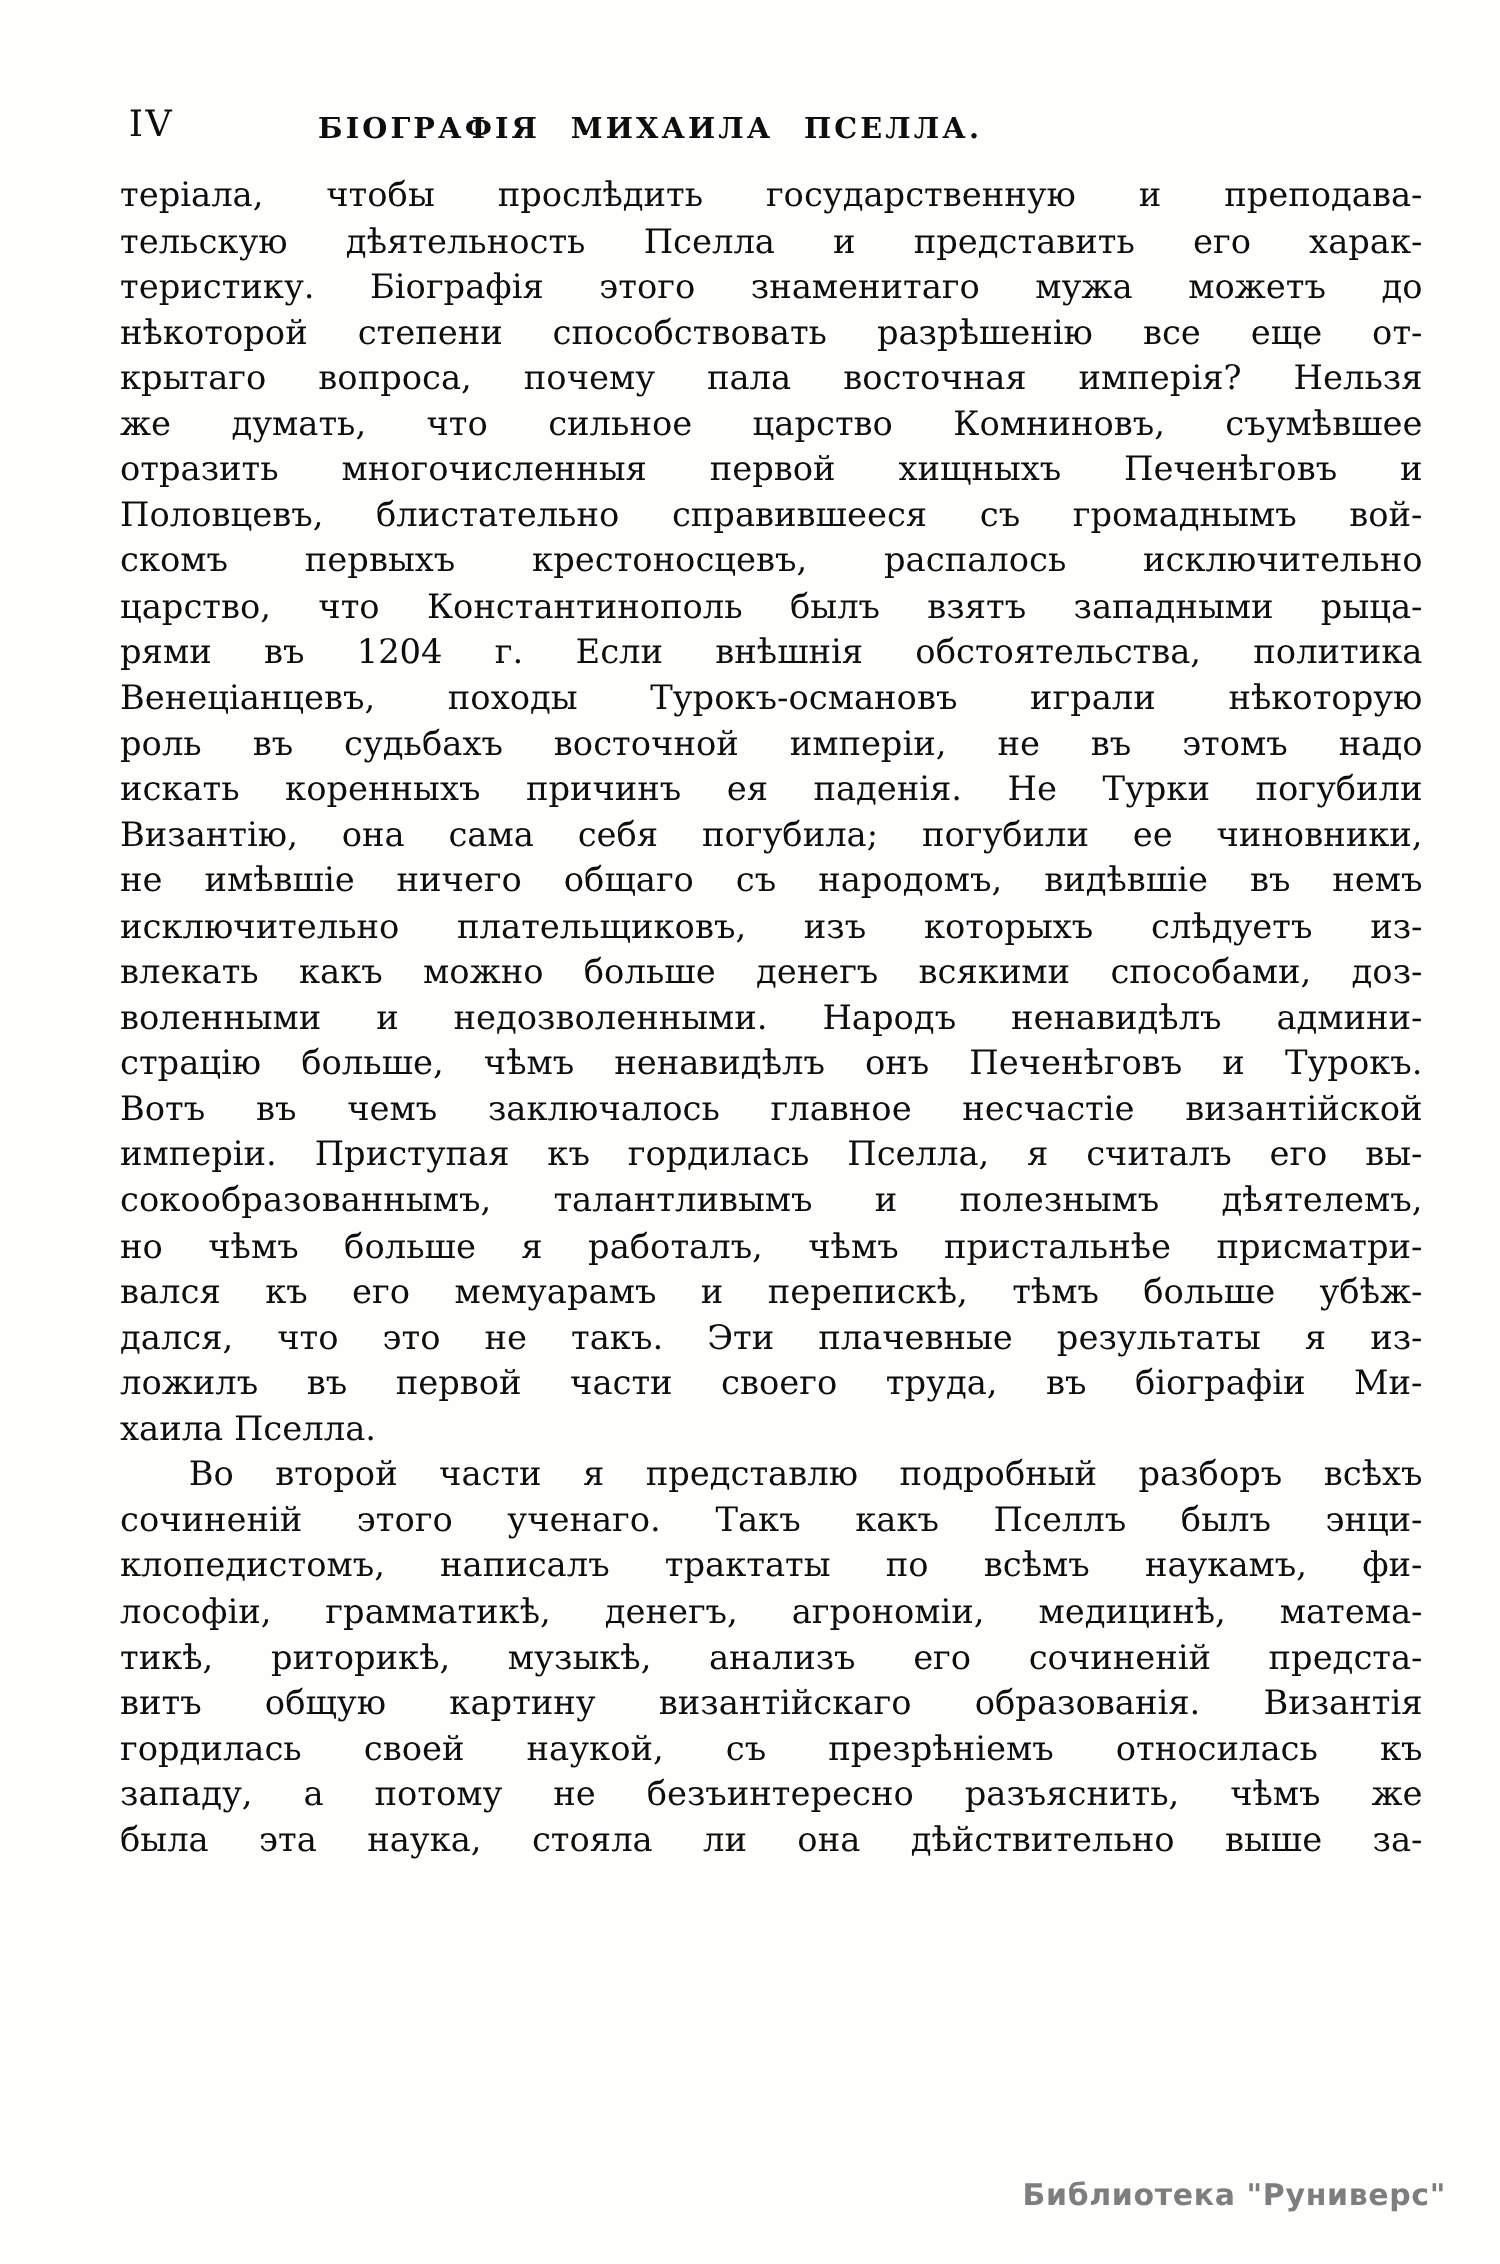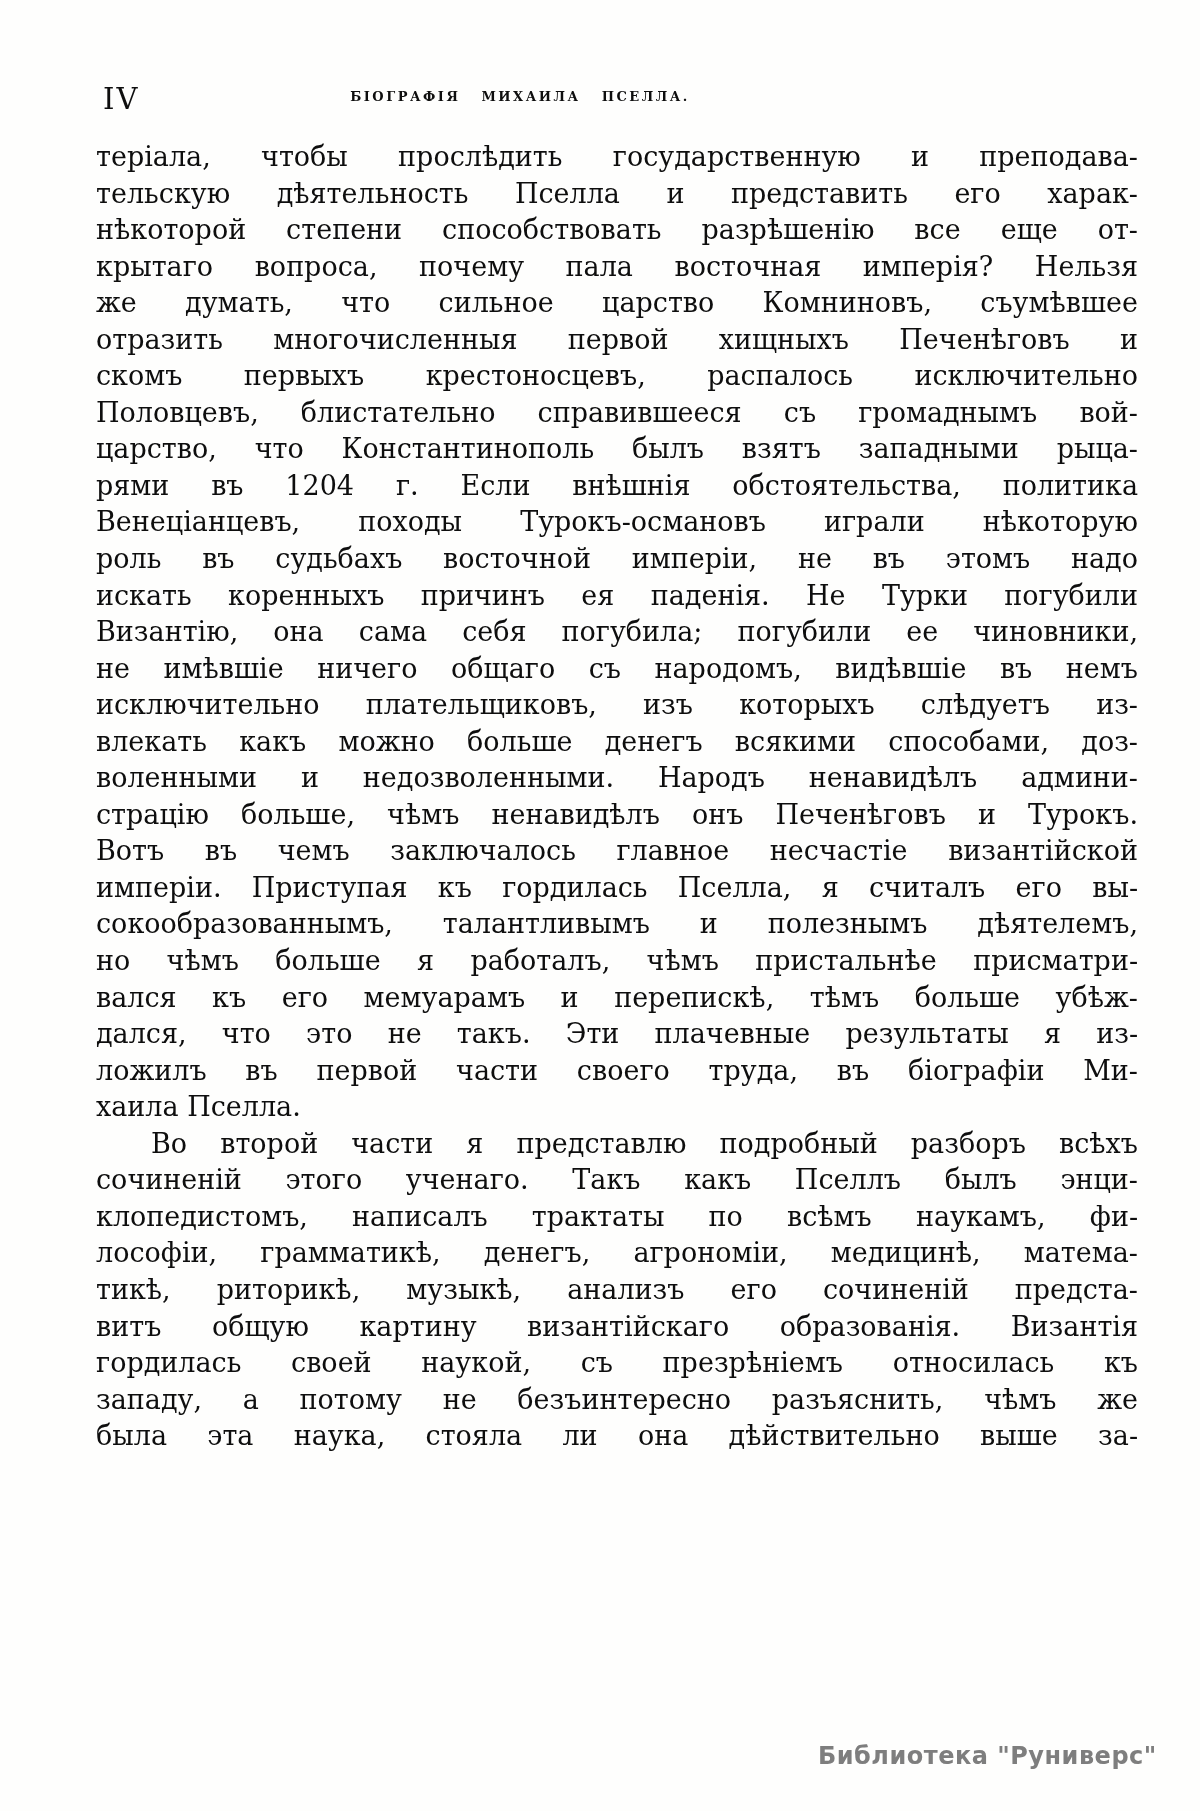--- a/index.html
+++ b/index.html
@@ -30,21 +30,21 @@
     font-size: 29px;
     letter-spacing: 2px;
     font-weight: normal;
   }
   .running-title {
     position: absolute;
     left: 0;
     top: 7px;
     width: 1040px;
     text-align: center;
-    font-size: 13px;
+    font-size: 23px;
     font-weight: bold;
     letter-spacing: 2.5px;
     word-spacing: 14px;
   }
   .body-text {
     position: absolute;
     top: 139px;
     left: 96px;
     width: 1042px;
     font-size: 27px;
@@ -77,26 +77,27 @@
 <div class="page">
   <div class="header">
     <span class="page-number">IV</span>
     <span class="running-title">БІОГРАФІЯ МИХАИЛА ПСЕЛЛА.</span>
   </div>
 
   <div class="body-text">
       <div class="paragraph">
         <div class="line">теріала, чтобы прослѣдить государственную и преподава-</div>
         <div class="line">тельскую дѣятельность Пселла и представить его харак-</div>
+        <div class="line">теристику. Біографія этого знаменитаго мужа можетъ до</div>
         <div class="line">нѣкоторой степени способствовать разрѣшенію все еще от-</div>
         <div class="line">крытаго вопроса, почему пала восточная имперія? Нельзя</div>
         <div class="line">же думать, что сильное царство Комниновъ, съумѣвшее</div>
         <div class="line">отразить многочисленныя первой хищныхъ Печенѣговъ и</div>
+        <div class="line">Половцевъ, блистательно справившееся съ громаднымъ вой-</div>
         <div class="line">скомъ первыхъ крестоносцевъ, распалось исключительно</div>
-        <div class="line">Половцевъ, блистательно справившееся съ громаднымъ вой-</div>
         <div class="line">царство, что Константинополь былъ взятъ западными рыца-</div>
         <div class="line">рями въ 1204 г. Если внѣшнія обстоятельства, политика</div>
         <div class="line">Венеціанцевъ, походы Турокъ-османовъ играли нѣкоторую</div>
         <div class="line">роль въ судьбахъ восточной имперіи, не въ этомъ надо</div>
         <div class="line">искать коренныхъ причинъ ея паденія. Не Турки погубили</div>
         <div class="line">Византію, она сама себя погубила; погубили ее чиновники,</div>
         <div class="line">не имѣвшіе ничего общаго съ народомъ, видѣвшіе въ немъ</div>
         <div class="line">исключительно плательщиковъ, изъ которыхъ слѣдуетъ из-</div>
         <div class="line">влекать какъ можно больше денегъ всякими способами, доз-</div>
         <div class="line">воленными и недозволенными. Народъ ненавидѣлъ админи-</div>

